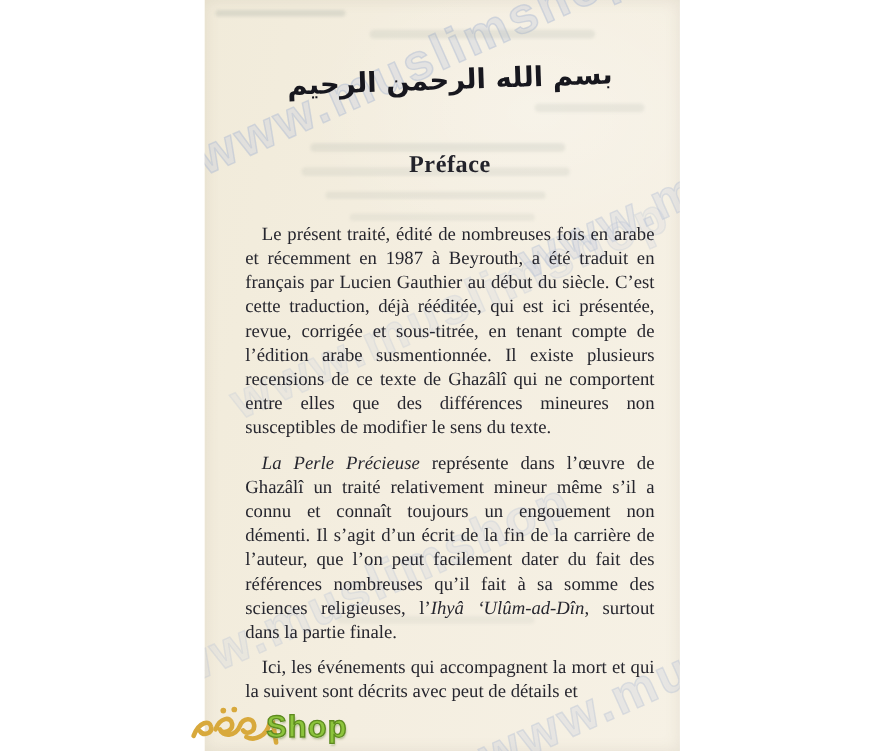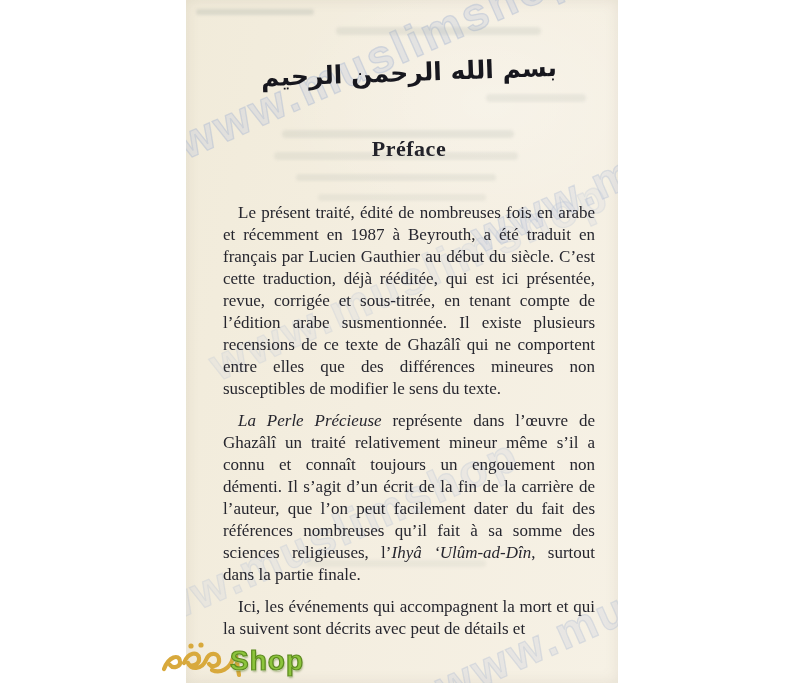--- a/index.html
+++ b/index.html
@@ -80,21 +80,21 @@
     text-align: justify;
     text-indent: 15px;
     font-size: 17px;
     line-height: 22px;
     color: #26262e;
   }
   .body-para em { }
   
   .logo {
     position: absolute;
-    left: 160px; top: 641px;
+    left: 172px; top: 641px;
     z-index: 5;
     display: flex;
     align-items: center;
     pointer-events: none;
   }
   .logo svg { display: block; }
   .logo-text {
     margin-left: -12px;
     font-family: "Liberation Sans", sans-serif;
     font-weight: bold;

